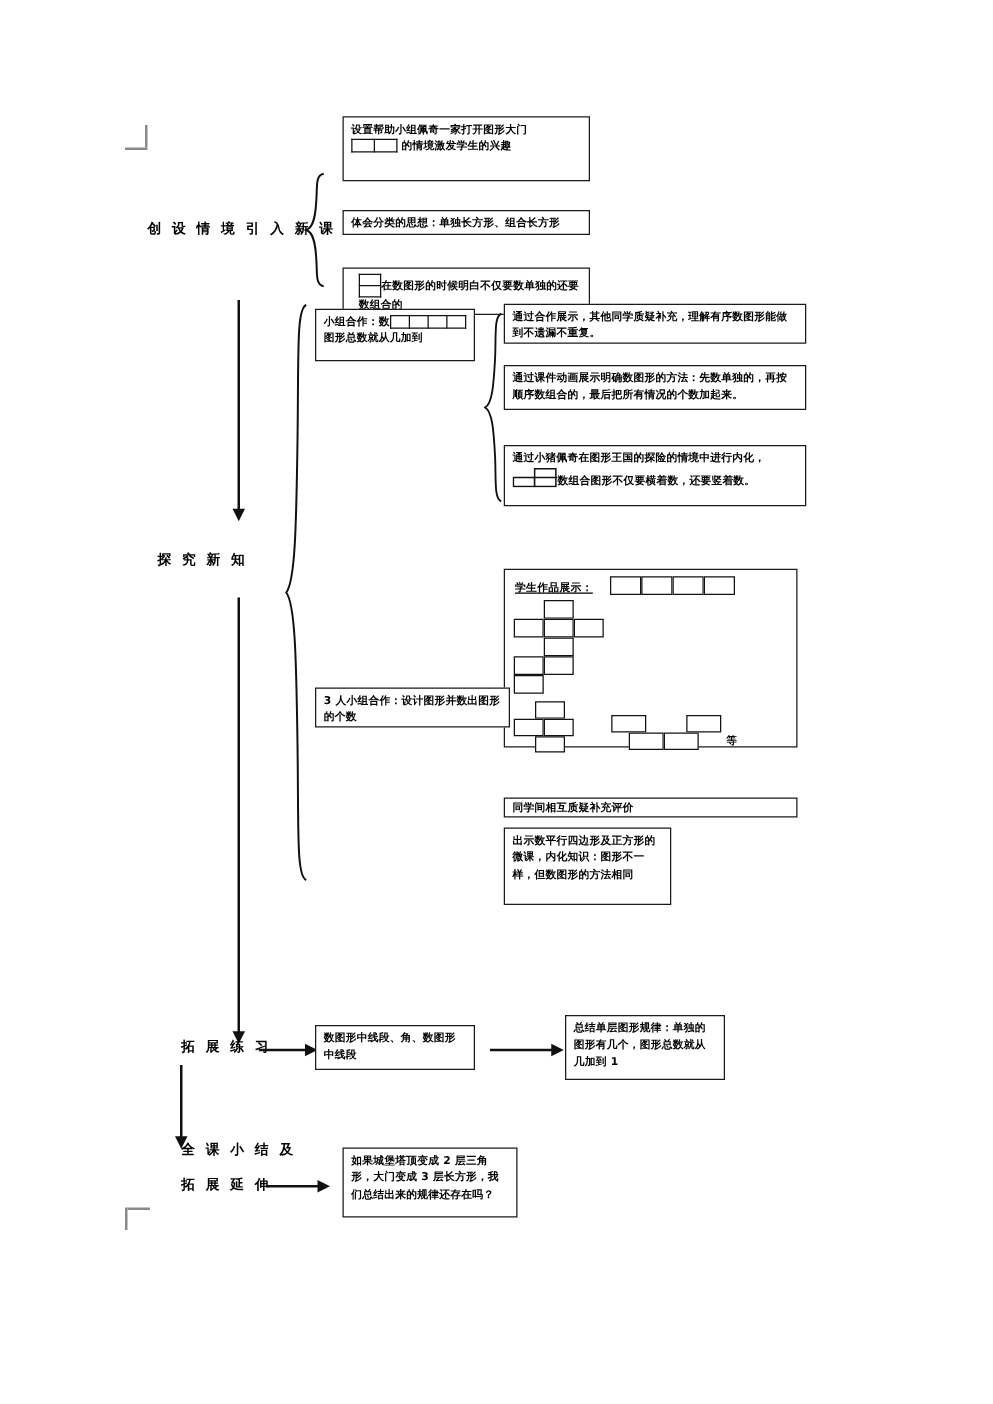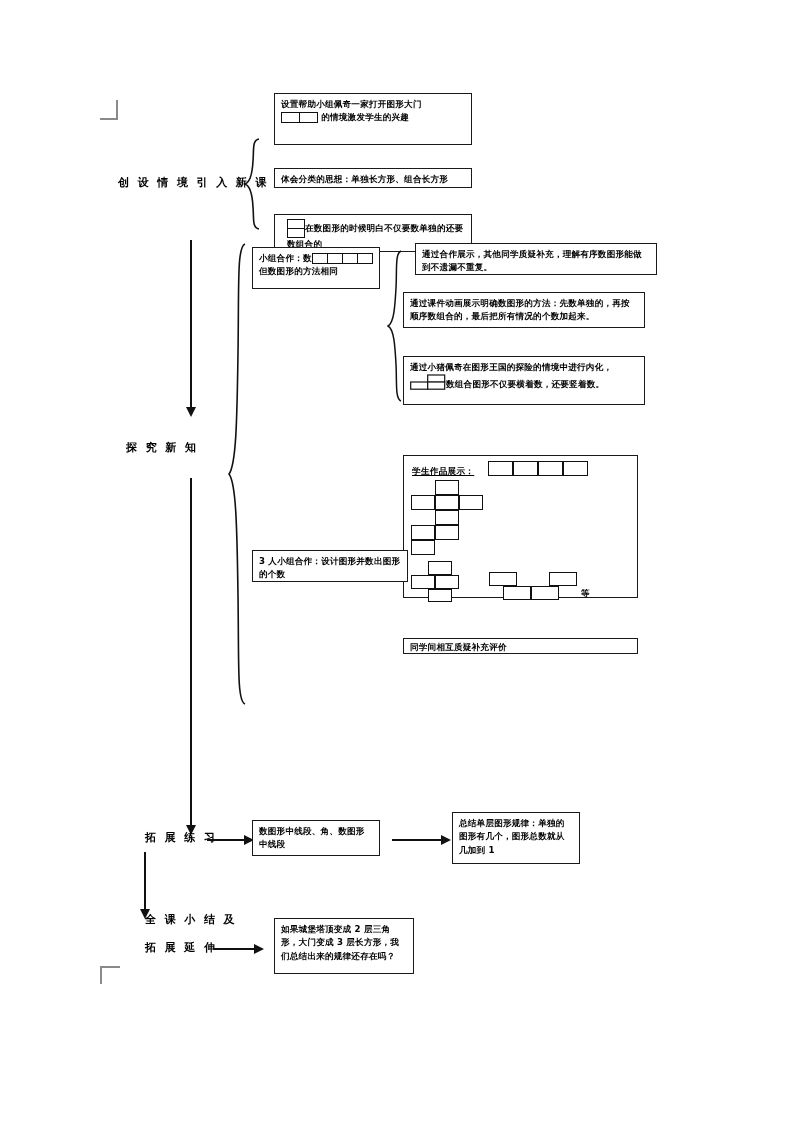--- a/index.html
+++ b/index.html
@@ -127,30 +127,30 @@
       <table>
           <tbody>
             <tr>
         <td style="width:14px;height:9px;"></td>
               <td style="width:14px;height:9px;"></td>
         <td style="width:14px;height:9px;"></td>
               <td style="width:14px;height:9px;"></td>
       </tr>
           </tbody>
         </table>
-    </span><span>但数图形的方法相同</span>
+    </span><span>图形总数就从几加到</span>
   </div>
 
   <div class="brace" style="left:387px;top:250px;">
     <svg width="16" height="152" viewBox="0 0 16 152">
       <path d="M14 1 C8 3, 10 20, 9 38 C8 56, 7 73, 1 76 C7 79, 8 96, 9 114 C10 132, 8 149, 14 151" fill="none" stroke="#111" stroke-width="1.5"></path>
     </svg>
   </div>
 
-  <div class="box" style="left:403px;top:243px;width:242px;height:32px;margin-left:12px;">
+  <div class="box" style="left:403px;top:243px;width:242px;height:32px;">
     <span>通过合作展示，其他同学质疑补充，理解有序数图形能做到不遗漏不重复。</span>
   </div>
 
   <div class="box" style="left:403px;top:292px;width:242px;height:36px;">
     <span>通过课件动画展示明确数图形的方法：先数单独的，再按顺序数组合的，最后把所有情况的个数加起来。</span>
   </div>
 
   <div class="box" style="left:403px;top:356px;width:242px;height:49px;">
     <span>通过小猪佩奇在图形王国的探险的情境中进行内化，</span><span class="glyph">
       <svg width="36" height="16" viewBox="0 0 36 16">
@@ -200,20 +200,23 @@
   </div>
 
   <div class="box" style="left:252px;top:550px;width:156px;height:32px;">
     <span>3 人小组合作：设计图形并数出图形的个数</span>
   </div>
 
   <div class="box thin" style="left:403px;top:638px;width:235px;height:16px;padding:2px 6px;">
     <span>同学间相互质疑补充评价</span>
   </div>
 
+  <div class="box" style="left:403px;top:662px;width:134px;height:62px;">
+    <span>出示数平行四边形及正方形的微课，内化知识：图形不一样，但数图形的方法相同</span>
+  </div>
 
   <div class="varrow" style="left:190px;top:478px;height:348px;"></div>
 
   <div class="stage" style="left:145px;top:830px;">拓 展 练 习</div>
 
   <div class="harrow" style="left:207px;top:839px;width:38px;"></div>
 
   <div class="box" style="left:252px;top:820px;width:128px;height:36px;">
     <span>数图形中线段、角、数图形中线段</span>
   </div>

